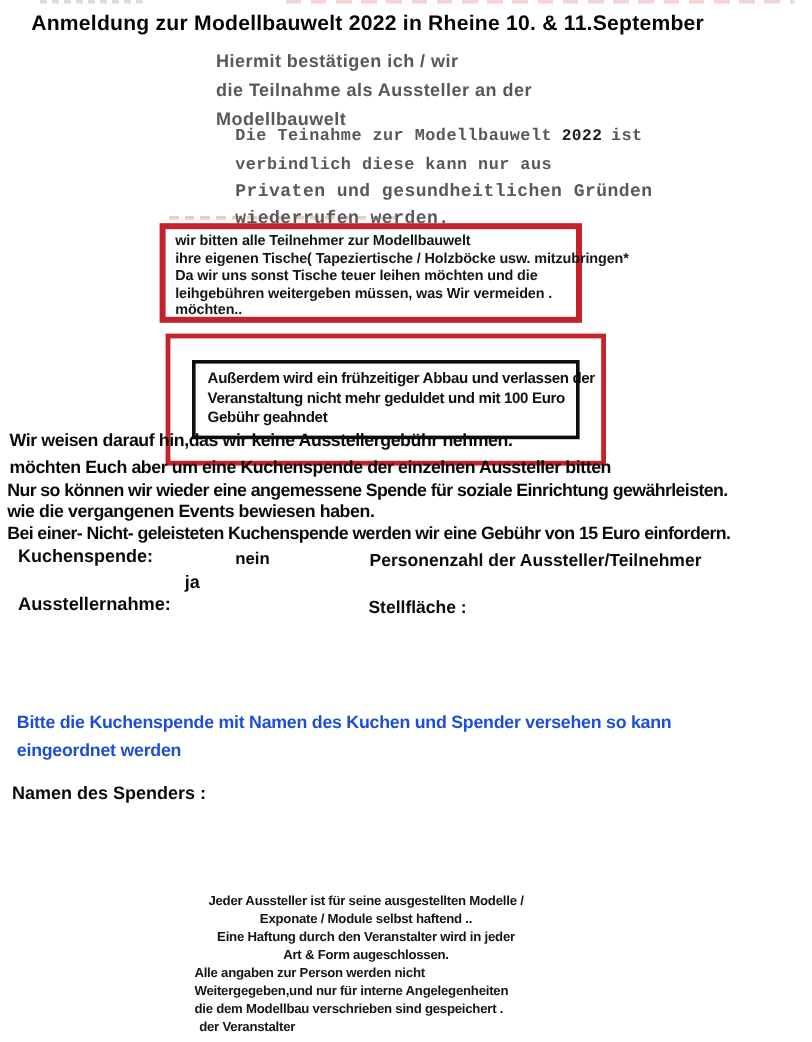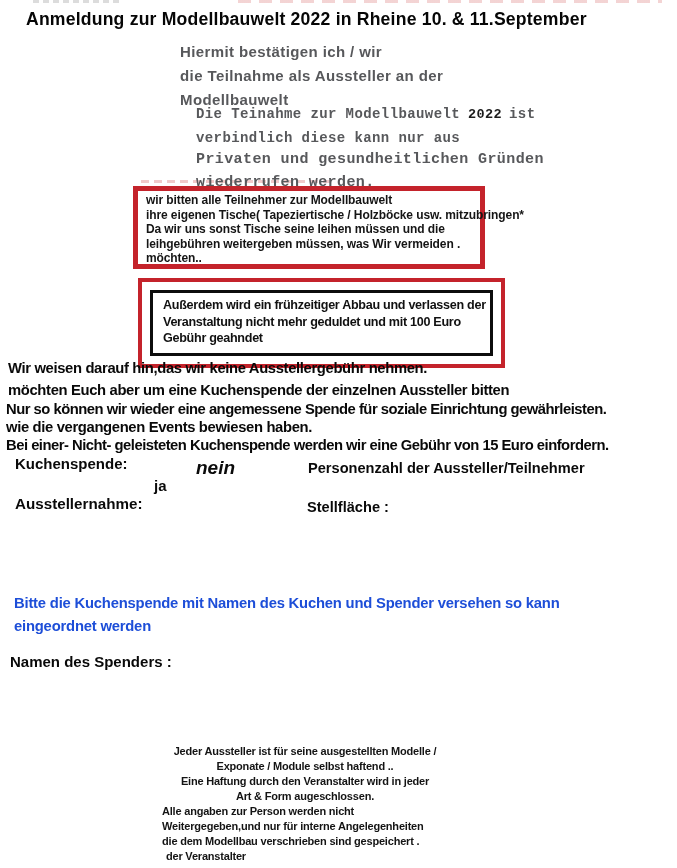--- a/index.html
+++ b/index.html
@@ -16,33 +16,33 @@
 
   .gray1{position:absolute;left:180px;top:40px;color:#57585b;font-size:15px;line-height:24px;letter-spacing:.4px;white-space:nowrap;}
   .gray2{position:absolute;left:196px;top:103px;color:#57585b;font-size:14px;line-height:22.5px;letter-spacing:.4px;white-space:nowrap;font-family:Liberation Mono, monospace;}
   .gray2 .big{font-size:15px;}
   .year{color:#1c1c1c;margin:0 7px 0 8px;font-size:13.5px;}
 
   .redbox{position:absolute;left:133px;top:186px;width:352px;height:83px;border:5px solid #c4232b;background:#fff;box-sizing:border-box;}
   .redbox .inner{padding:2px 0 0 8px;font-size:12px;line-height:14.5px;letter-spacing:-.1px;white-space:nowrap;color:#151515;}
 
   .blackbox{position:absolute;left:138px;top:278px;width:367px;border:4px solid #c4232b;background:#fff;box-sizing:border-box;}
-  .blackbox .bb-inner{margin:8px;border:3px solid #0d0d0d;padding:4px 4px 6px 10px;font-size:12.6px;line-height:16.5px;letter-spacing:-.3px;white-space:nowrap;color:#111;}
+  .blackbox .bb-inner{margin:18px;border:3px solid #0d0d0d;padding:4px 4px 6px 10px;font-size:12.6px;line-height:16.5px;letter-spacing:-.3px;white-space:nowrap;color:#111;}
 
   .pline{position:absolute;font-size:14.8px;letter-spacing:-.35px;white-space:nowrap;color:#090909;}
   .p1{left:8px;top:360px;}
   .p2{left:8px;top:382px;}
   .p3{left:6px;top:401px;letter-spacing:-.5px;}
   .p4{left:6px;top:419px;}
   .p5{left:6px;top:437px;letter-spacing:-.5px;}
 
   .flabel{position:absolute;white-space:nowrap;color:#0a0a0a;}
   .f-kuchen{left:15px;top:455px;font-size:15px;}
   .f-ja{left:154px;top:477px;font-size:15px;}
-  .f-nein{left:196px;top:457px;font-size:19px;font-style:italic;}
+  .f-nein{left:196px;top:457px;font-size:14px;}
   .f-personen{left:308px;top:460px;font-size:14.6px;}
   .f-aussteller{left:15px;top:495px;font-size:15.2px;}
   .f-stell{left:307px;top:499px;font-size:14.6px;}
 
   .cakenote{position:absolute;left:14px;top:592px;font-size:14.8px;line-height:23px;letter-spacing:-.2px;white-space:nowrap;color:#1d4ed8;}
   .spender{position:absolute;left:10px;top:653px;font-size:15px;white-space:nowrap;color:#090909;}
 
   .footer{position:absolute;left:160px;top:744px;width:290px;font-size:11px;line-height:15px;letter-spacing:-.2px;color:#141414;}
   .footer .c{text-align:center;white-space:nowrap;}
   .footer .l{text-align:left;white-space:nowrap;padding-left:2px;}
@@ -69,21 +69,21 @@
     <div><span>Die Teinahme zur Modellbauwelt</span><span class="year">2022</span><span>ist</span></div>
     <div>verbindlich diese kann nur aus</div>
     <div class="big">Privaten und gesundheitlichen Gründen</div>
     <div class="big">wiederrufen werden.</div>
   </div>
 
   <div class="redbox">
     <div class="inner">
       <div> wir bitten alle Teilnehmer zur Modellbauwelt</div>
       <div>ihre eigenen Tische( Tapeziertische / Holzböcke usw. mitzubringen*</div>
-      <div>Da  wir uns sonst  Tische seine leihen müssen und die</div>
+      <div>Da  wir uns sonst  Tische teuer leihen möchten und die</div>
       <div>leihgebühren weitergeben müssen, was Wir vermeiden .</div>
       <div>möchten..</div>
     </div>
   </div>
 
   <div class="blackbox">
     <div class="bb-inner">
       <div> Außerdem wird ein frühzeitiger Abbau und verlassen der</div>
       <div>Veranstaltung nicht mehr geduldet und mit 100 Euro</div>
       <div>Gebühr geahndet</div>

